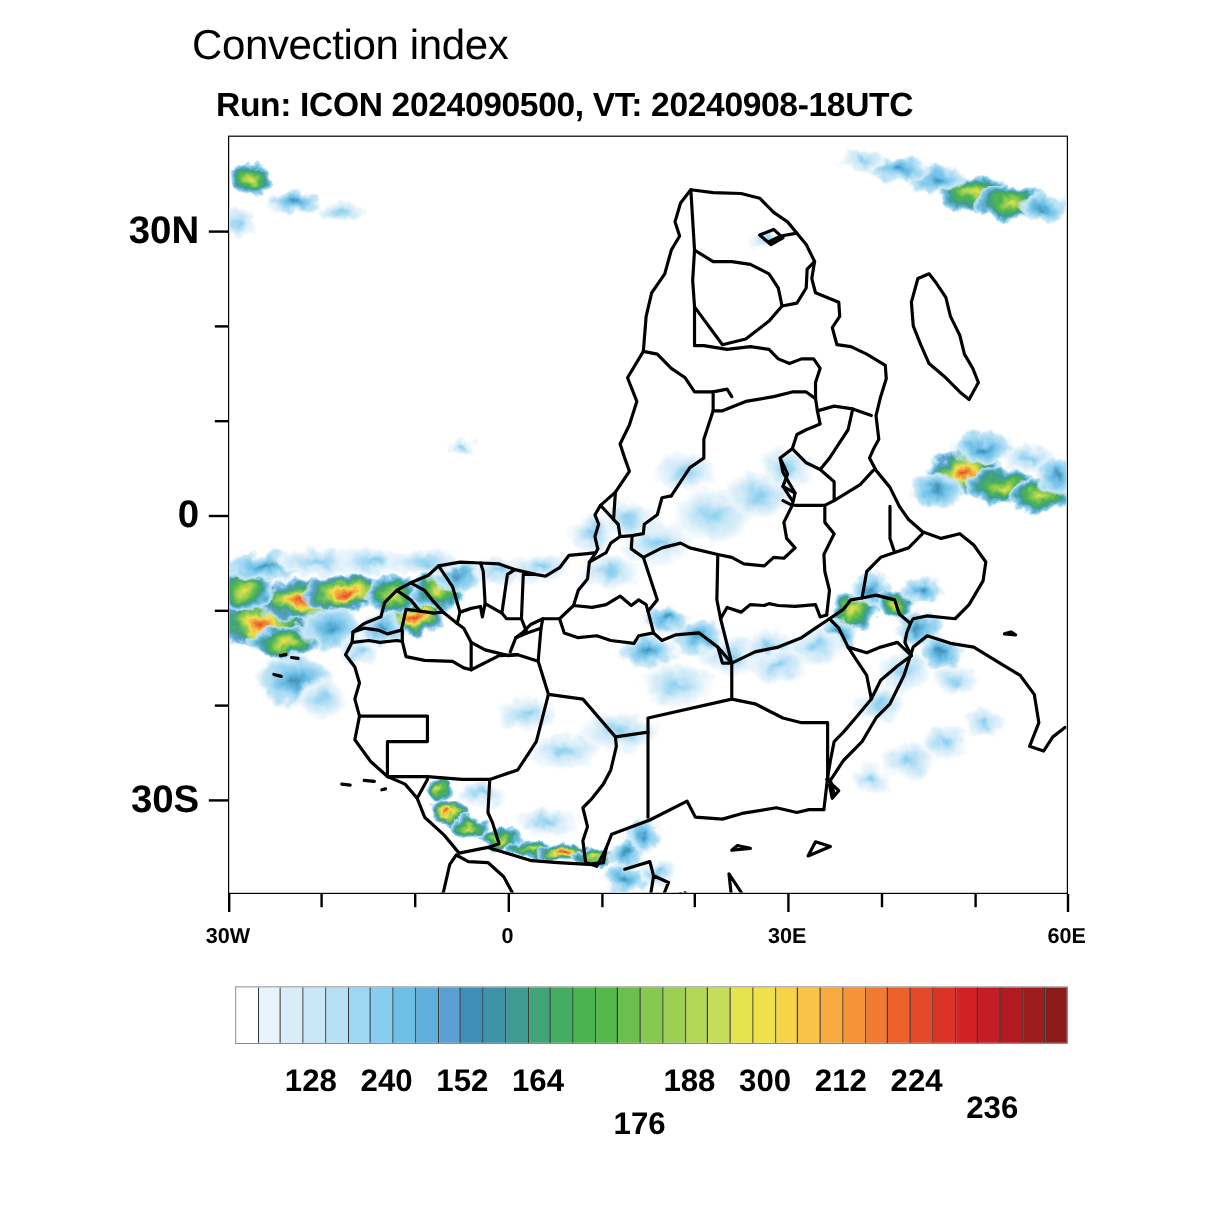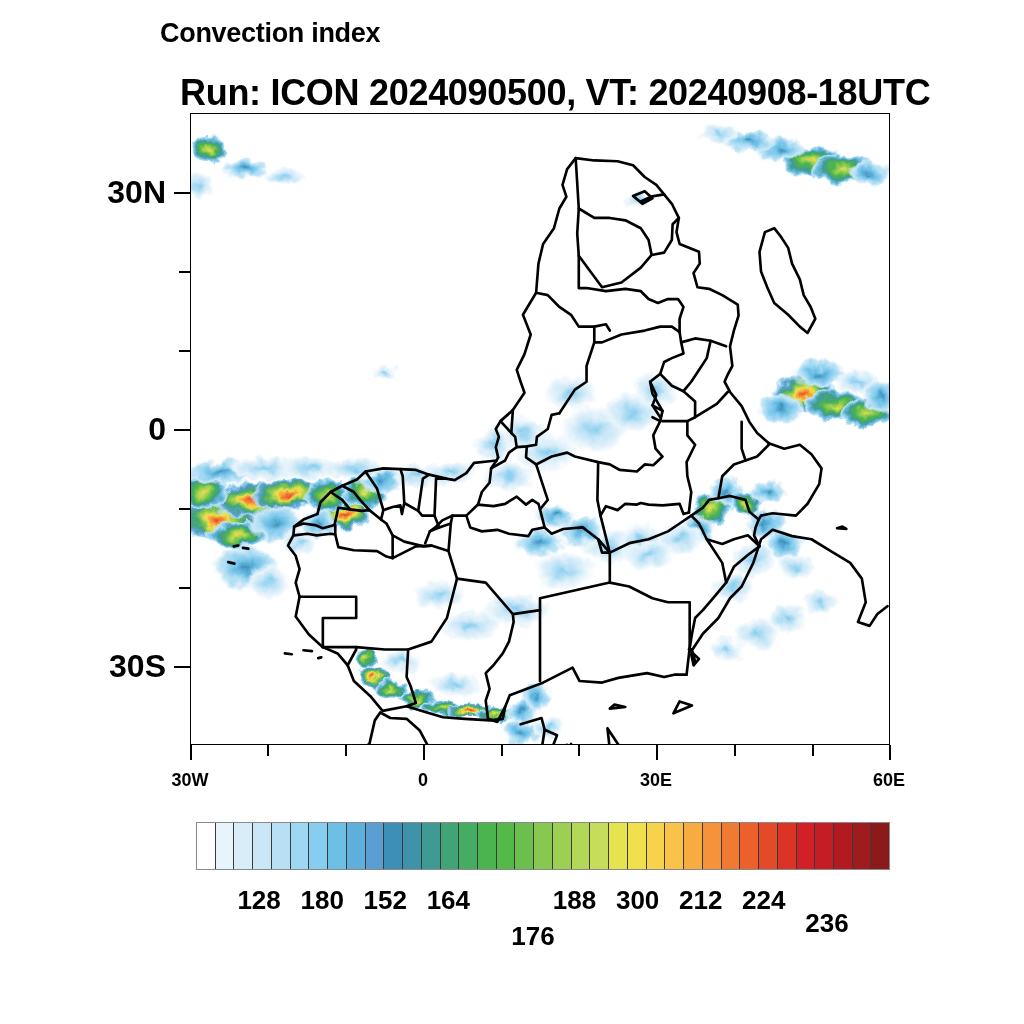--- a/index.html
+++ b/index.html
@@ -1,21 +1,21 @@
 <!DOCTYPE html>
 <html><head>
 <meta charset="utf-8">
 <style>
   html,body{margin:0;padding:0;background:#fff;}
   body{width:1024px;height:1024px;position:relative;overflow:hidden;
        font-family:"Liberation Sans",sans-serif;color:#000;}
 
-  #title{position:absolute;left:160px;top:18px;font-size:27px;font-weight:bold;
+  #title{position:absolute;left:160px;top:18px;font-size:35px;font-weight:normal;
          letter-spacing:-0.3px;white-space:nowrap;}
-  #subtitle{position:absolute;left:180px;top:72px;font-size:36px;font-weight:bold;
+  #subtitle{position:absolute;left:180px;top:72px;font-size:28px;font-weight:bold;
             letter-spacing:-0.3px;white-space:nowrap;}
 
   
   #plot{position:absolute;left:190px;top:113px;width:700px;height:632px;
         box-sizing:border-box;border:1.6px solid #000;background:#fff;overflow:hidden;}
   #mapsvg{position:absolute;left:0;top:0;width:100%;height:100%;display:block;}
 
   
   .tick{position:absolute;background:#000;}
   .tick.x{width:1.6px;height:11px;top:745px;}
@@ -392,21 +392,21 @@
     <div class="cell" style="background: rgb(227, 74, 40);"></div>
     <div class="cell" style="background: rgb(220, 51, 39);"></div>
     <div class="cell" style="background: rgb(210, 32, 38);"></div>
     <div class="cell" style="background: rgb(196, 29, 37);"></div>
     <div class="cell" style="background: rgb(178, 26, 34);"></div>
     <div class="cell" style="background: rgb(158, 27, 30);"></div>
     <div class="cell" style="background: rgb(140, 26, 26);"></div>
   </div>
 <div id="cblabs">
     <div class="cblab" style="left: 259.091px;">128</div>
-    <div class="cblab" style="left: 322.182px;">180</div>
+    <div class="cblab" style="left: 322.182px;">240</div>
     <div class="cblab" style="left: 385.273px;">152</div>
     <div class="cblab" style="left: 448.364px;">164</div>
     <div class="cblab" style="left: 533px; margin-top: 36px;">176</div>
     <div class="cblab" style="left: 574.545px;">188</div>
     <div class="cblab" style="left: 637.636px;">300</div>
     <div class="cblab" style="left: 700.727px;">212</div>
     <div class="cblab" style="left: 763.818px;">224</div>
     <div class="cblab" style="left: 826.909px; margin-top: 23px;">236</div>
   </div>
 

